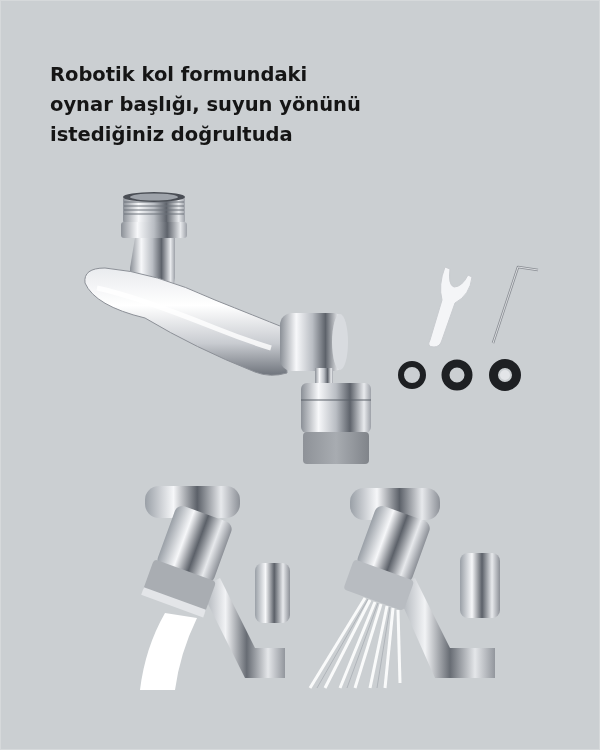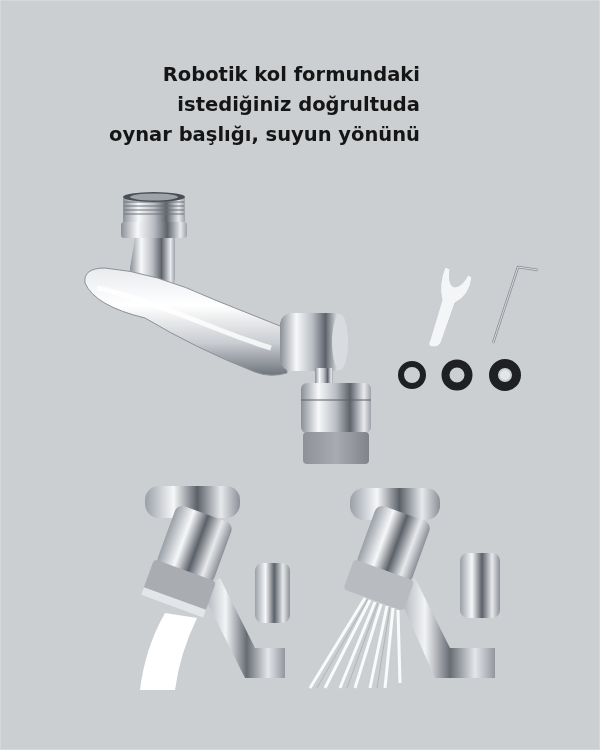--- a/index.html
+++ b/index.html
@@ -1,35 +1,35 @@
 <!DOCTYPE html>
 <html><head>
 <meta charset="utf-8">
 <style>
   html,body{margin:0;padding:0;}
   body{width:600px;height:750px;background:#cbcfd2;position:relative;overflow:hidden;font-family:"DejaVu Sans","Liberation Sans",sans-serif;}
   .frame{position:absolute;inset:0;border:1px solid #d6d9db;box-sizing:border-box;}
-  .caption{position:absolute;left:50px;top:60px;width:370px;text-align:right;font-weight:bold;font-size:19.5px;line-height:30px;color:#151515;}
+  .caption{position:absolute;left:50px;top:60px;width:370px;text-align:left;font-weight:bold;font-size:19.5px;line-height:30px;color:#151515;}
   .caption span{display:block;white-space:nowrap;}
   .main-faucet{position:absolute;left:75px;top:188px;width:300px;height:282px;}
   .accessories{position:absolute;left:390px;top:255px;width:170px;height:145px;}
   .demo{position:absolute;top:478px;height:212px;}
   .demo-left{left:125px;width:165px;}
   .demo-right{left:305px;width:200px;}
   svg{display:block;}
 </style>
 </head>
 <body>
 
 <div class="frame"></div>
 
 <div class="caption">
   <span>Robotik kol formundaki</span>
+  <span>oynar başlığı, suyun yönünü</span>
   <span>istediğiniz doğrultuda</span>
-  <span>oynar başlığı, suyun yönünü</span>
 </div>
 
 <div class="main-faucet">
   <svg width="300" height="282" viewBox="0 0 300 282">
     <defs>
       <linearGradient id="chromeV" x1="0" y1="0" x2="1" y2="0">
         <stop offset="0" stop-color="#8b9097"></stop>
         <stop offset="0.25" stop-color="#f7f8fa"></stop>
         <stop offset="0.5" stop-color="#b9bdc3"></stop>
         <stop offset="0.7" stop-color="#5e636b"></stop>

